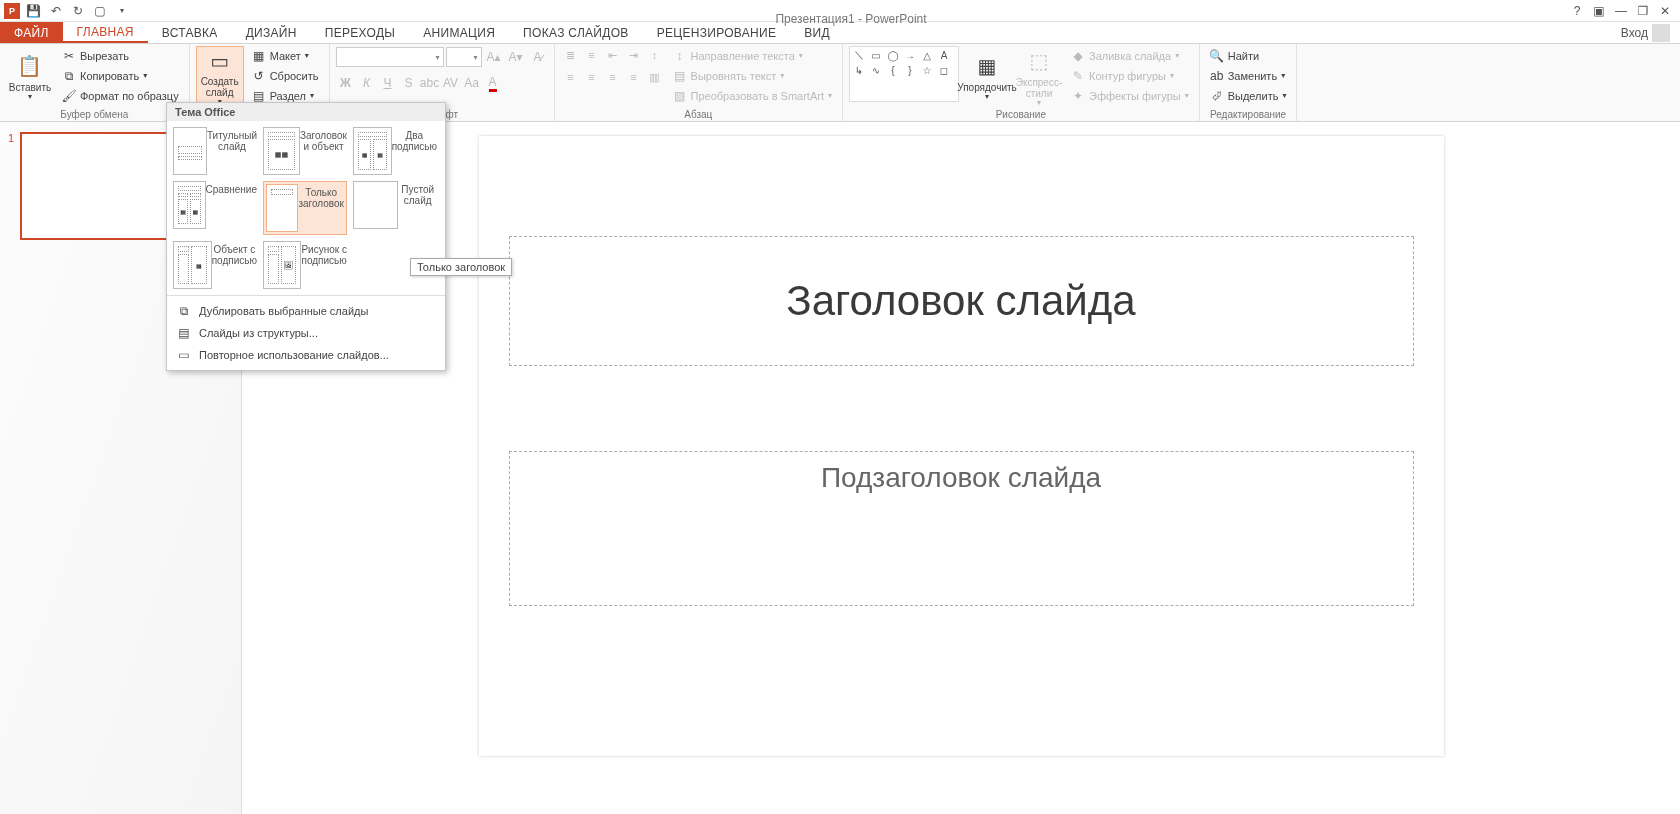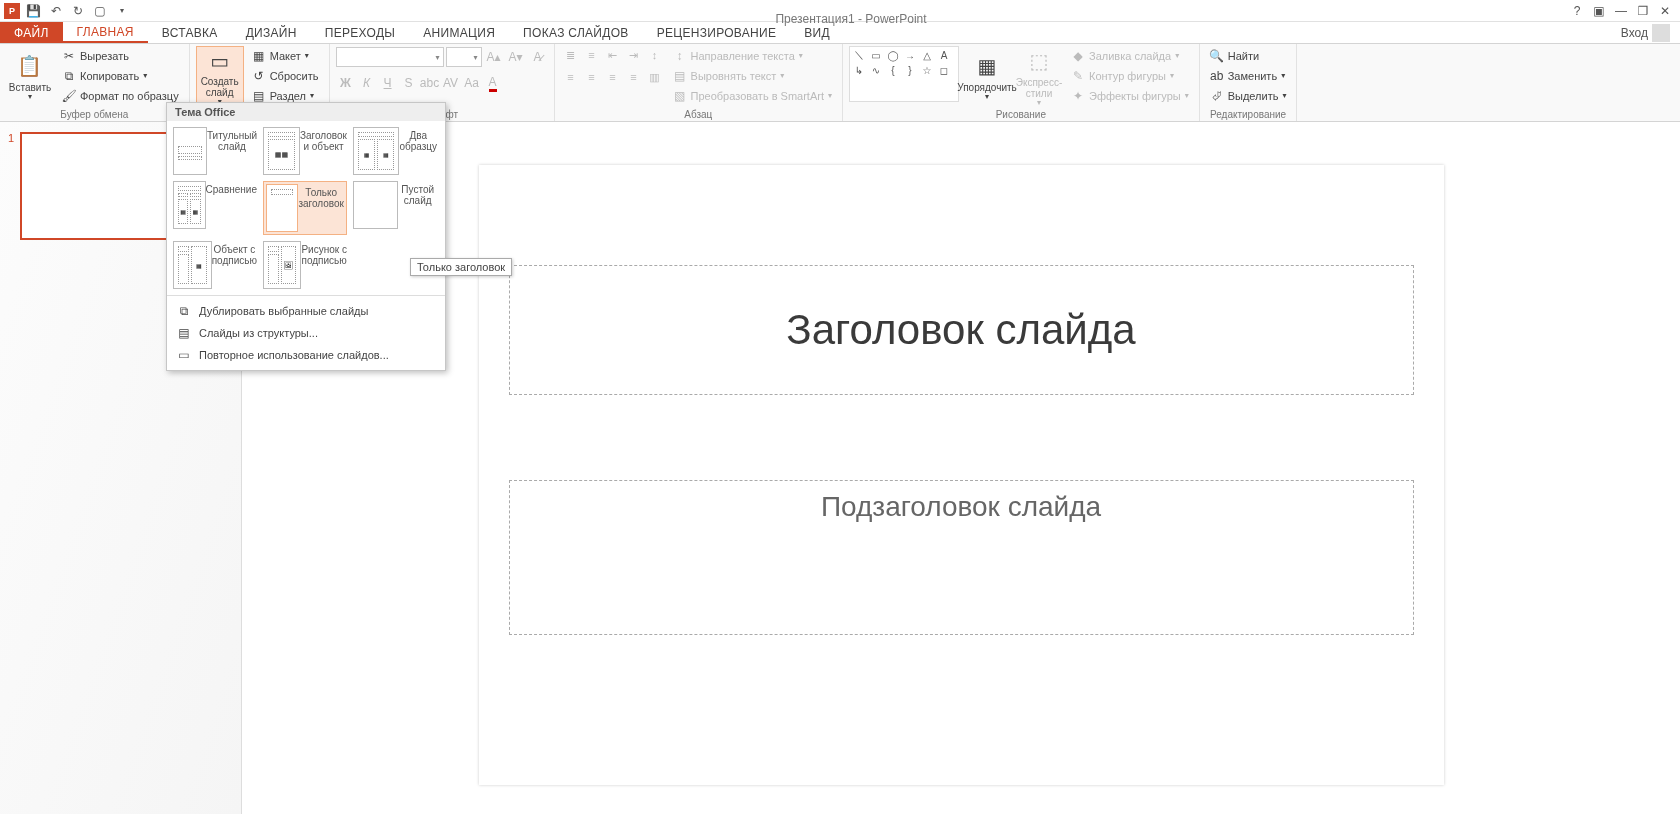--- a/index.html
+++ b/index.html
@@ -50,21 +50,21 @@
 
 .shape-gallery { width: 110px; height: 56px; border: 1px solid #ddd; background: #fff; display: flex; flex-wrap: wrap; align-content: flex-start; padding: 2px; gap: 3px; }
 .shape-cell { width: 14px; height: 12px; display: flex; align-items: center; justify-content: center; font-size: 10px; color: #555; }
 
 
 .workspace { position: absolute; top: 122px; left: 0; right: 0; bottom: 0; display: flex; background: #fff; }
 .thumb-pane { width: 242px; background: linear-gradient(to bottom right, #fcfcfc, #f5f5f5); border-right: 1px solid #ddd; padding: 10px 8px; }
 .thumb-wrap { display: flex; gap: 6px; }
 .thumb-num { font-size: 11px; color: #D04727; }
 .thumb { width: 192px; height: 108px; border: 2px solid #D04727; background: #fff; }
-.slide-area { flex: 1; position: relative; display: flex; align-items: center; justify-content: center; padding-top: 14px; }
+.slide-area { flex: 1; position: relative; display: flex; align-items: flex-start; justify-content: center; padding-top: 14px; }
 .slide { width: 965px; height: 620px; background: #fff; box-shadow: 0 0 3px rgba(0,0,0,.2); position: relative; }
 .ph-title { position: absolute; left: 30px; right: 30px; top: 100px; height: 130px; border: 1px dashed #aaa; display: flex; align-items: center; justify-content: center; font-size: 42px; color: #3a3a3a; font-weight: 300; }
 .ph-sub { position: absolute; left: 30px; right: 30px; top: 315px; height: 155px; border: 1px dashed #aaa; text-align: center; padding-top: 10px; font-size: 28px; color: #666; }
 
 
 .gallery { position: absolute; left: 166px; top: 102px; width: 280px; background: #fff; border: 1px solid #c6c6c6; box-shadow: 2px 2px 6px rgba(0,0,0,.25); z-index: 100; font-size: 11px; }
 .gallery-hdr { background: #eee; padding: 3px 8px; color: #555; font-weight: bold; }
 .gallery-grid { display: flex; flex-wrap: wrap; padding: 6px; gap: 6px; }
 .layout { width: 84px; display: flex; flex-direction: row; cursor: pointer; }
 .layout-tn { width: 68px; height: 48px; background: #fff; border: 1px solid #bbb; padding: 4px; display: flex; flex-direction: column; gap: 2px; }
@@ -346,21 +346,21 @@
       <div class="layout-lbl">Заголовок и объект</div>
     </div>
     <div class="layout">
       <div class="layout-tn">
           <div class="ph-bar" style="height:5px;"></div>
           <div style="flex:1;display:flex;gap:2px;">
             <div class="ph-bar" style="flex:1;display:flex;align-items:center;justify-content:center;font-size:6px;">▦</div>
             <div class="ph-bar" style="flex:1;display:flex;align-items:center;justify-content:center;font-size:6px;">▦</div>
           </div>
         </div>
-      <div class="layout-lbl">Два образцу</div>
+      <div class="layout-lbl">Два подписью</div>
     </div>
     <div class="layout">
       <div class="layout-tn">
           <div class="ph-bar" style="height:5px;"></div>
           <div style="display:flex;gap:2px;">
             <div class="ph-bar" style="flex:1;height:4px;"></div>
             <div class="ph-bar" style="flex:1;height:4px;"></div>
           </div>
           <div style="flex:1;display:flex;gap:2px;">
             <div class="ph-bar" style="flex:1;font-size:6px;display:flex;align-items:center;justify-content:center;">▦</div>

